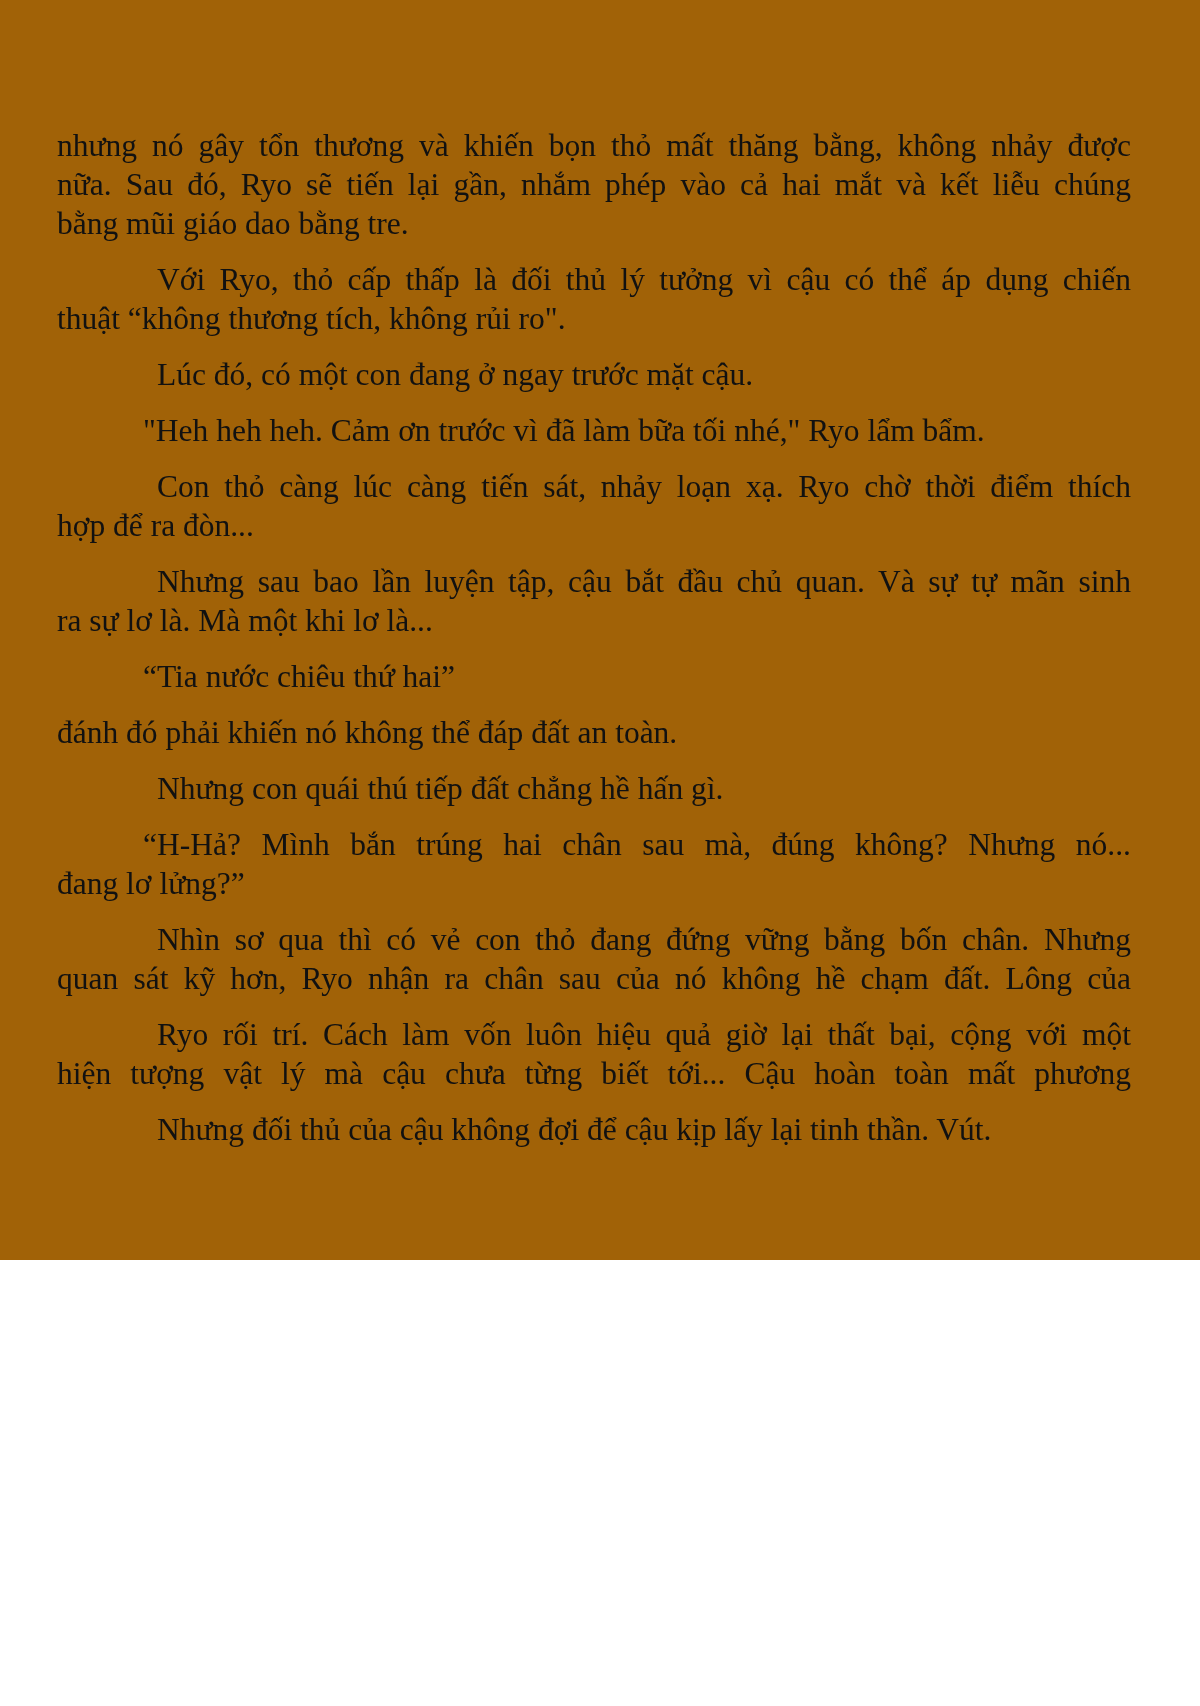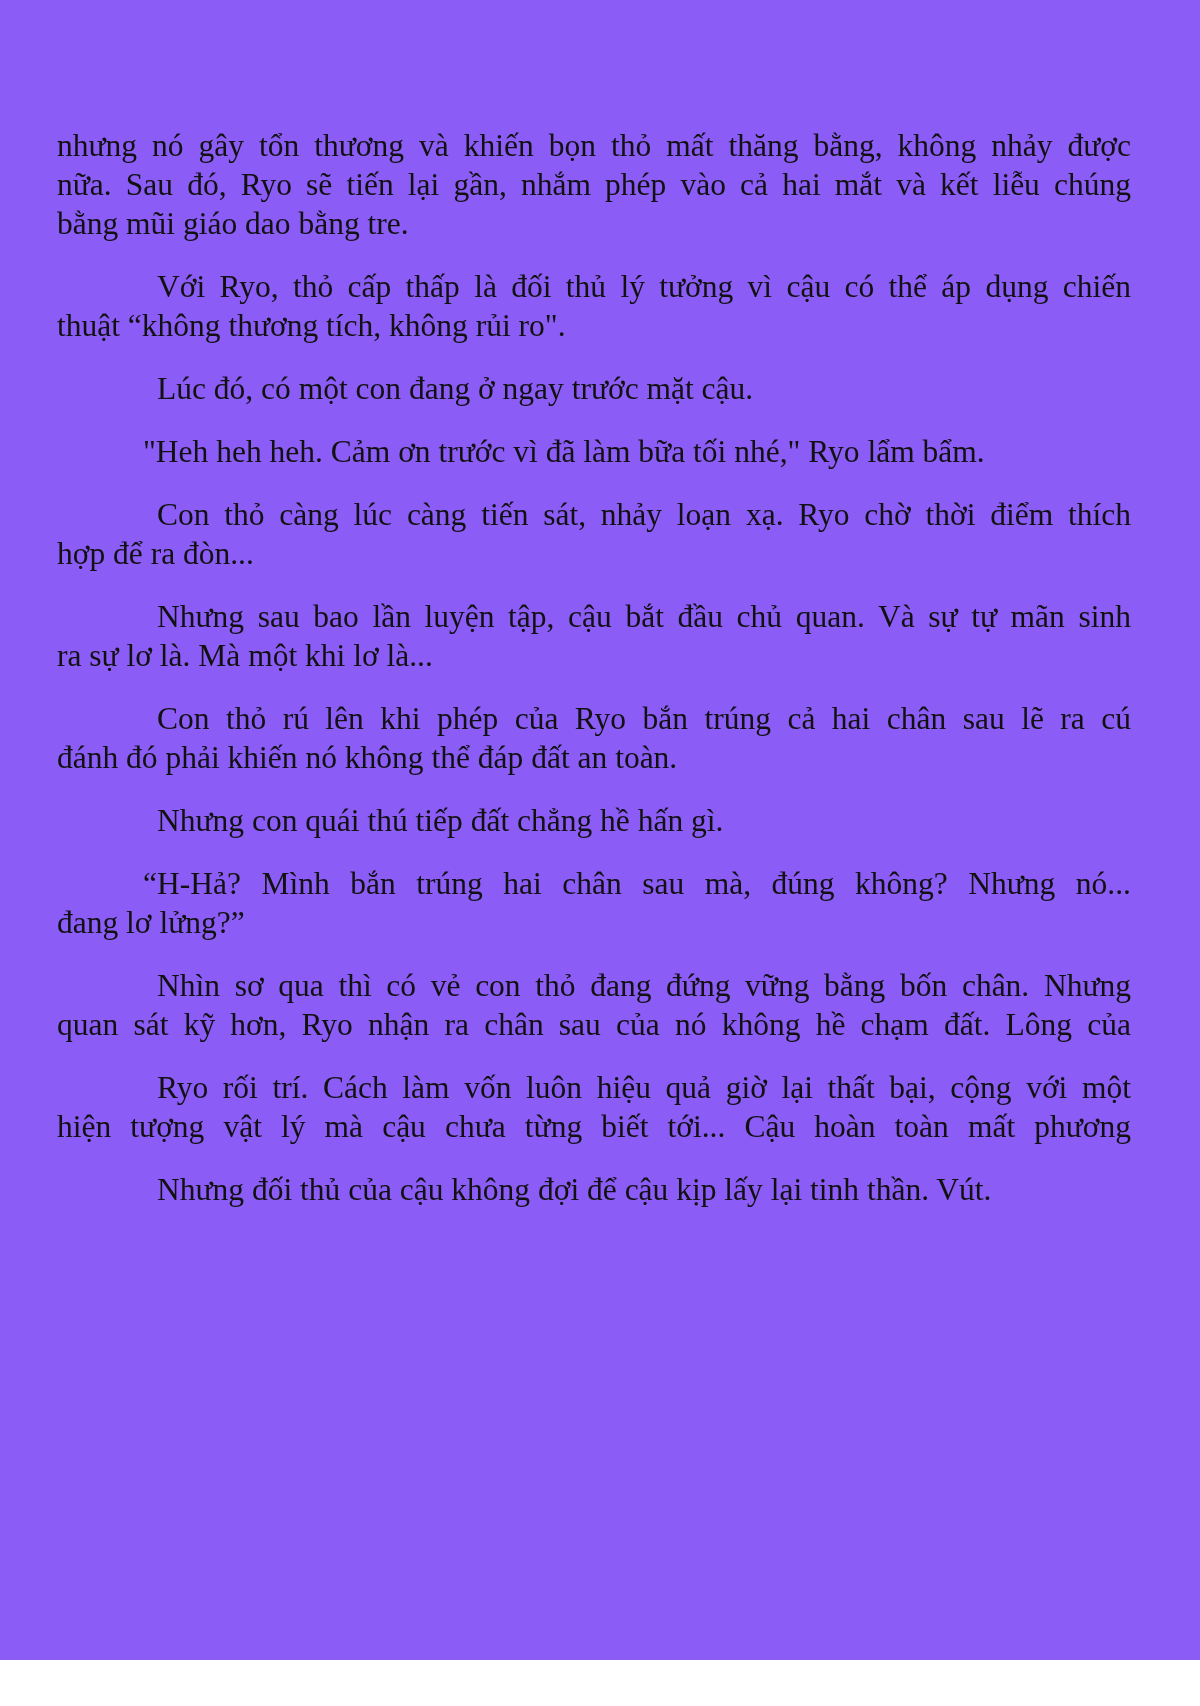--- a/index.html
+++ b/index.html
@@ -11,38 +11,38 @@
       width: 1200px;
       height: 1706px;
       position: relative;
       overflow: hidden;
     }
     .page {
       position: absolute;
       left: 0;
       top: 0;
       width: 1200px;
-      height: 1660px;
-      background: #8b5cf6;
+      height: 1260px;
+      background: #a16207;
     }
     .text-block {
       position: absolute;
       left: 57px;
       top: 126px;
       width: 1074px;
       font-family: "Liberation Serif", "DejaVu Serif", serif;
       font-size: 31.5px;
       color: #111111;
     }
     .para {
       margin: 0;
       padding: 0;
     }
     .para + .para {
-      margin-top: 24px;
+      margin-top: 17px;
     }
     .line {
       display: block;
       height: 39px;
       line-height: 39px;
       white-space: nowrap;
       text-align: justify;
       text-align-last: justify;
       overflow: visible;
     }
@@ -84,23 +84,25 @@
     <p class="para">
       <span class="line indent">Con thỏ càng lúc càng tiến sát, nhảy loạn xạ. Ryo chờ thời điểm thích</span>
       <span class="line last">hợp để ra đòn...</span>
     </p>
 
     <p class="para">
       <span class="line indent">Nhưng sau bao lần luyện tập, cậu bắt đầu chủ quan. Và sự tự mãn sinh</span>
       <span class="line last">ra sự lơ là. Mà một khi lơ là...</span>
     </p>
 
+    <p class="para">
+      <span class="line indent-quote last">“Tia nước chiêu thứ hai”</span>
+    </p>
 
     <p class="para">
-      <span class="line indent">Con thỏ rú lên khi phép của Ryo bắn trúng cả hai chân sau lẽ ra cú</span>
       <span class="line last">đánh đó phải khiến nó không thể đáp đất an toàn.</span>
     </p>
 
     <p class="para">
       <span class="line indent last">Nhưng con quái thú tiếp đất chẳng hề hấn gì.</span>
     </p>
 
     <p class="para">
       <span class="line indent-quote">“H-Hả? Mình bắn trúng hai chân sau mà, đúng không? Nhưng nó...</span>
       <span class="line last">đang lơ lửng?”</span>

